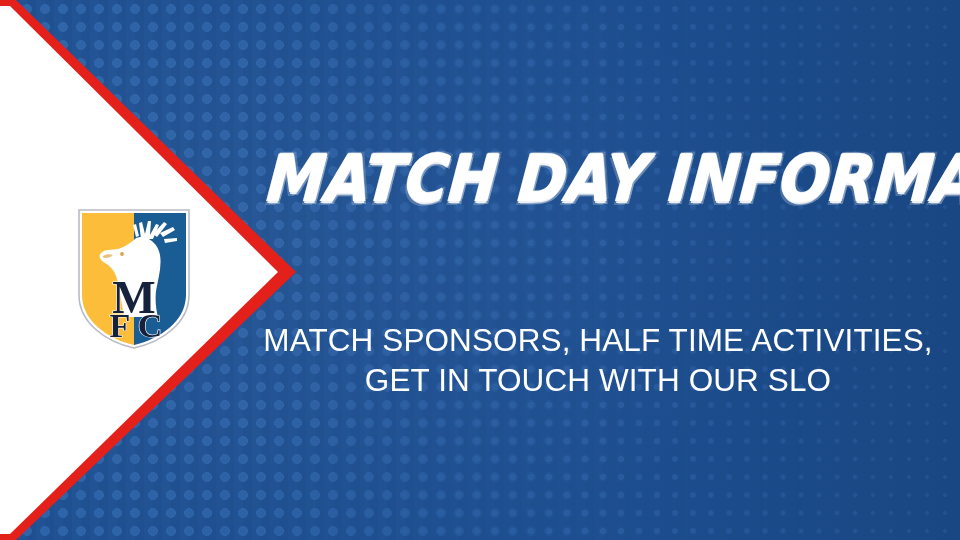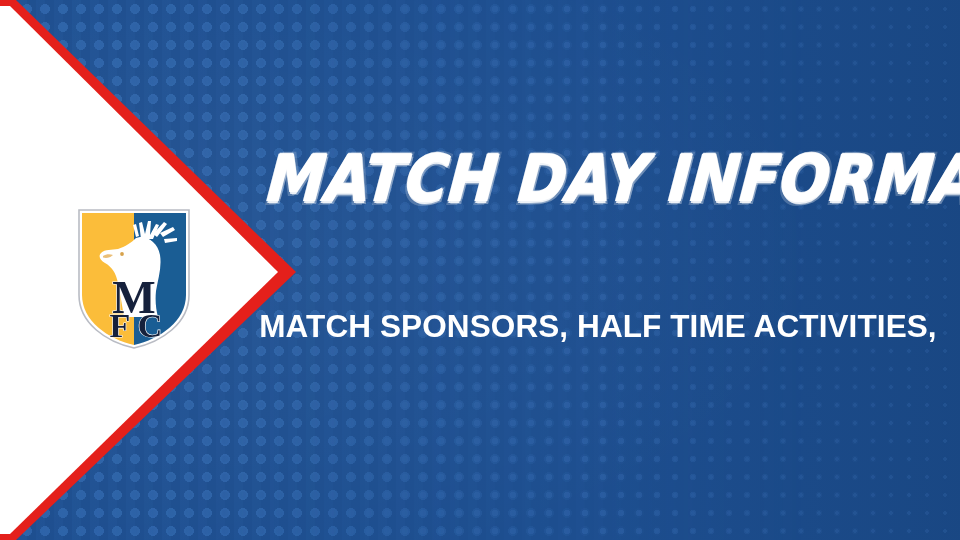--- a/index.html
+++ b/index.html
@@ -113,26 +113,26 @@
       -2px 3px 0 rgba(255,255,255,.22),
        3px -2px 0 rgba(255,255,255,.18);
   }
   .headline .ht {
     display: inline-block;
   }
 
   .subhead {
     position: absolute;
     left: 240px;
-    top: 306px;
+    top: 320px;
     width: 716px;
     text-align: center;
     color: #ffffff;
     font-family: "Liberation Sans", sans-serif;
-    font-weight: 700;
+    font-weight: 400;
     font-size: 31.5px;
     line-height: 1.28;
     letter-spacing: 0.1px;
   }
   .subhead div {
     white-space: nowrap;
   }
 </style>
 </head>
 <body>
@@ -202,15 +202,16 @@
       </g>
     </svg>
   </div>
 
   <div class="headline">
     <span class="ht">MATCH DAY INFORMATION</span>
   </div>
 
   <div class="subhead">
     <div>MATCH SPONSORS, HALF TIME ACTIVITIES,</div>
+    <div>GET IN TOUCH WITH OUR SLO</div>
   </div>
 
 </div>
 
 </body></html>

